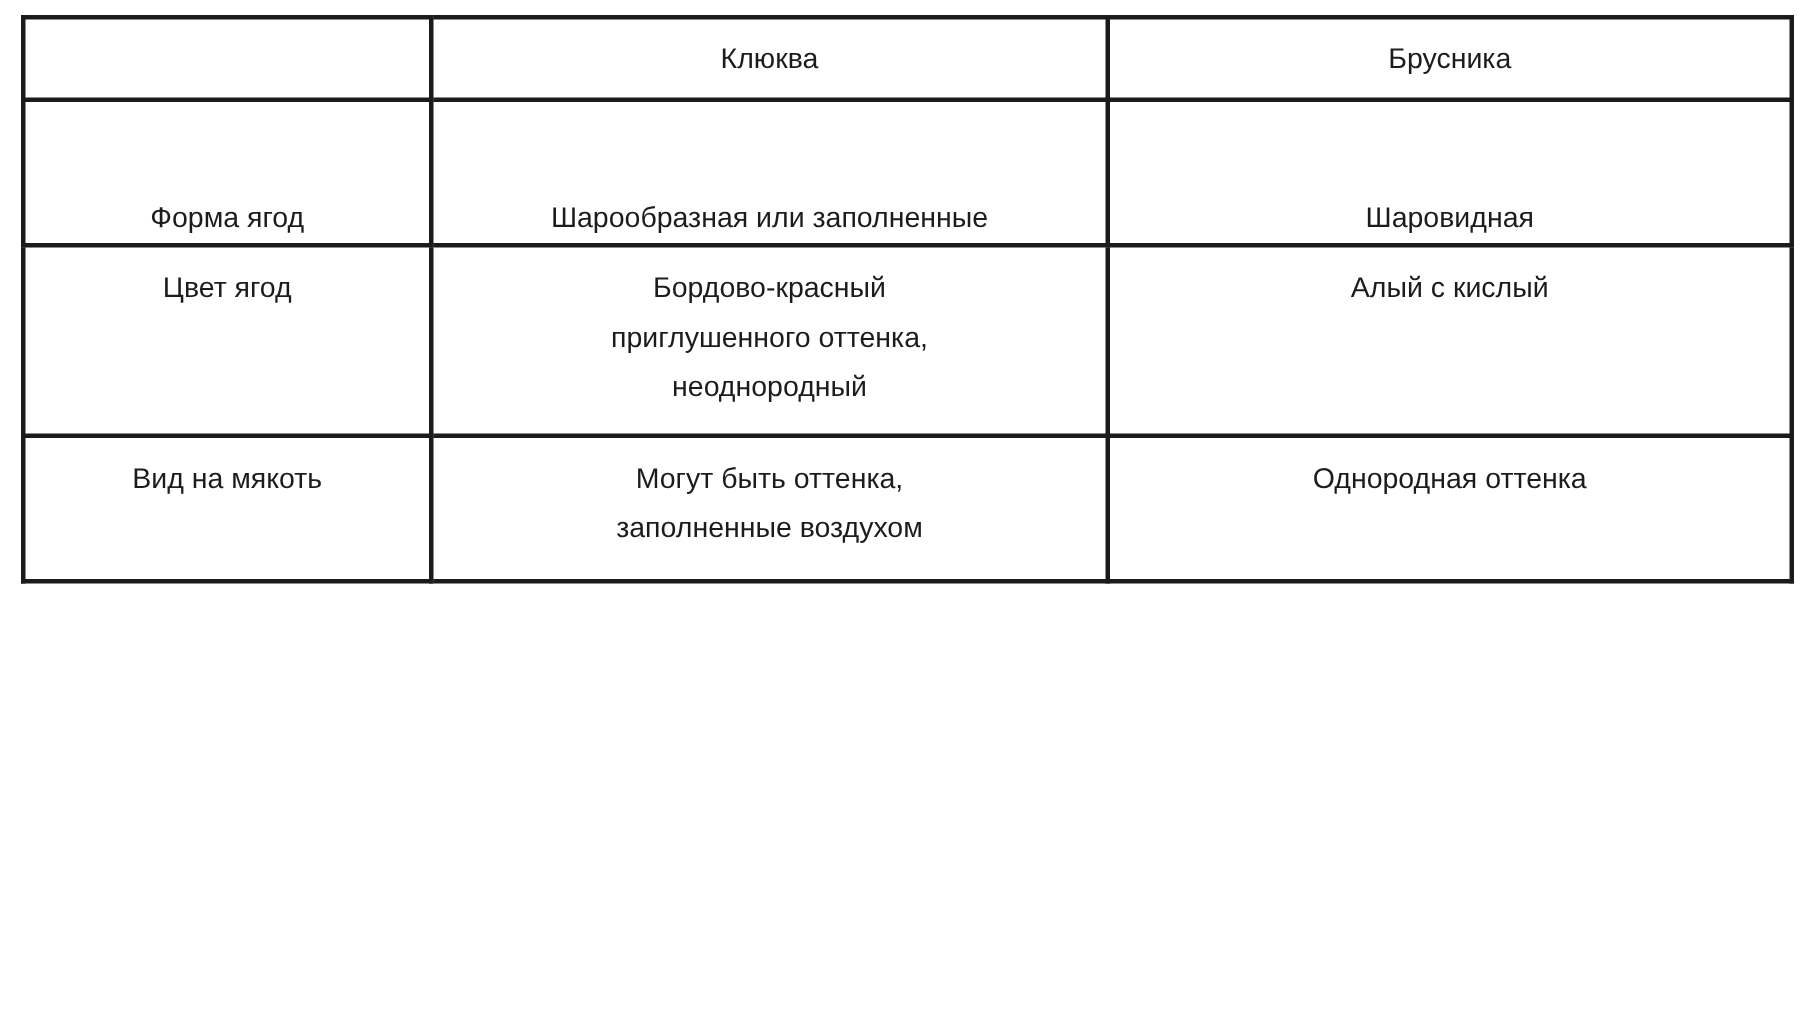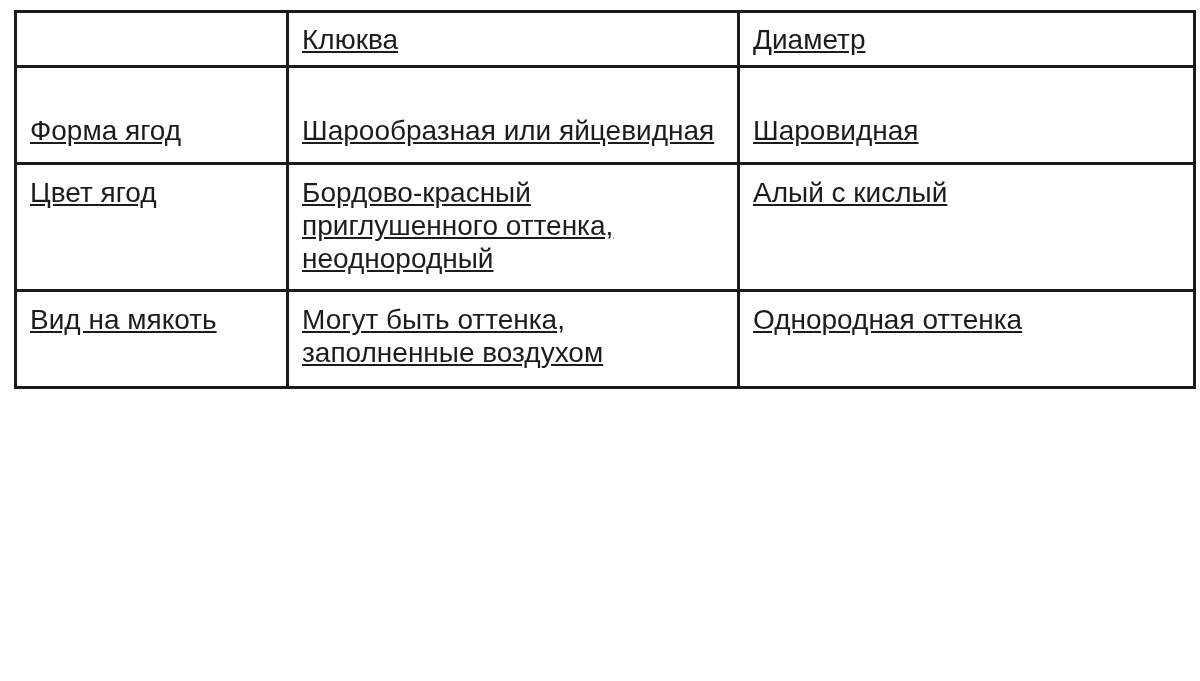--- a/index.html
+++ b/index.html
@@ -13,71 +13,69 @@
     color: #1c1c1c;
   }
   table.compare {
     border-collapse: collapse;
     table-layout: fixed;
     margin: 10px 0 0 14px;
     background: #ffffff;
   }
   table.compare td {
     border: 3px solid #1b1b1b;
-    font-size: 28px;
+    font-size: 19px;
     line-height: 33px;
     padding: 0 13px;
-    text-align: left;
+    text-align: center;
     vertical-align: middle;
     white-space: pre-line;
     overflow: hidden;
     background: #ffffff;
-    text-decoration: underline;
   }
   col.c1 { width: 272px; }
   col.c2 { width: 451px; }
   col.c3 { width: 456px; }
 
   tr.h-header { height: 55px; }
   tr.h-shape  { height: 97px; }
   tr.h-size   { height: 61px; }
   tr.h-color  { height: 127px; }
   tr.h-cut    { height: 97px; }
   tr.h-cal    { height: 157px; }
   tr.h-taste  { height: 66px; }
 
   tr.valign-top td {
     vertical-align: top;
     padding-top: 11px;
     padding-bottom: 11px;
   }
   tr.valign-bottom td {
     vertical-align: bottom;
-    padding-bottom: 15px;
   }
 </style>
 </head>
 <body>
 
 <table class="compare">
   <colgroup>
     <col class="c1">
     <col class="c2">
     <col class="c3">
   </colgroup>
   <tbody>
     <tr class="h-header">
       <td></td>
       <td>Клюква</td>
-      <td>Диаметр</td>
+      <td>Брусника</td>
     </tr>
 
     <tr class="h-shape valign-bottom">
       <td>Форма ягод</td>
-      <td>Шарообразная или яйцевидная</td>
+      <td>Шарообразная или заполненные</td>
       <td>Шаровидная</td>
     </tr>
 
 
     <tr class="h-color valign-top">
       <td>Цвет ягод</td>
       <td>Бордово-красный
 приглушенного оттенка,
 неоднородный</td>
       <td>Алый с кислый</td>

